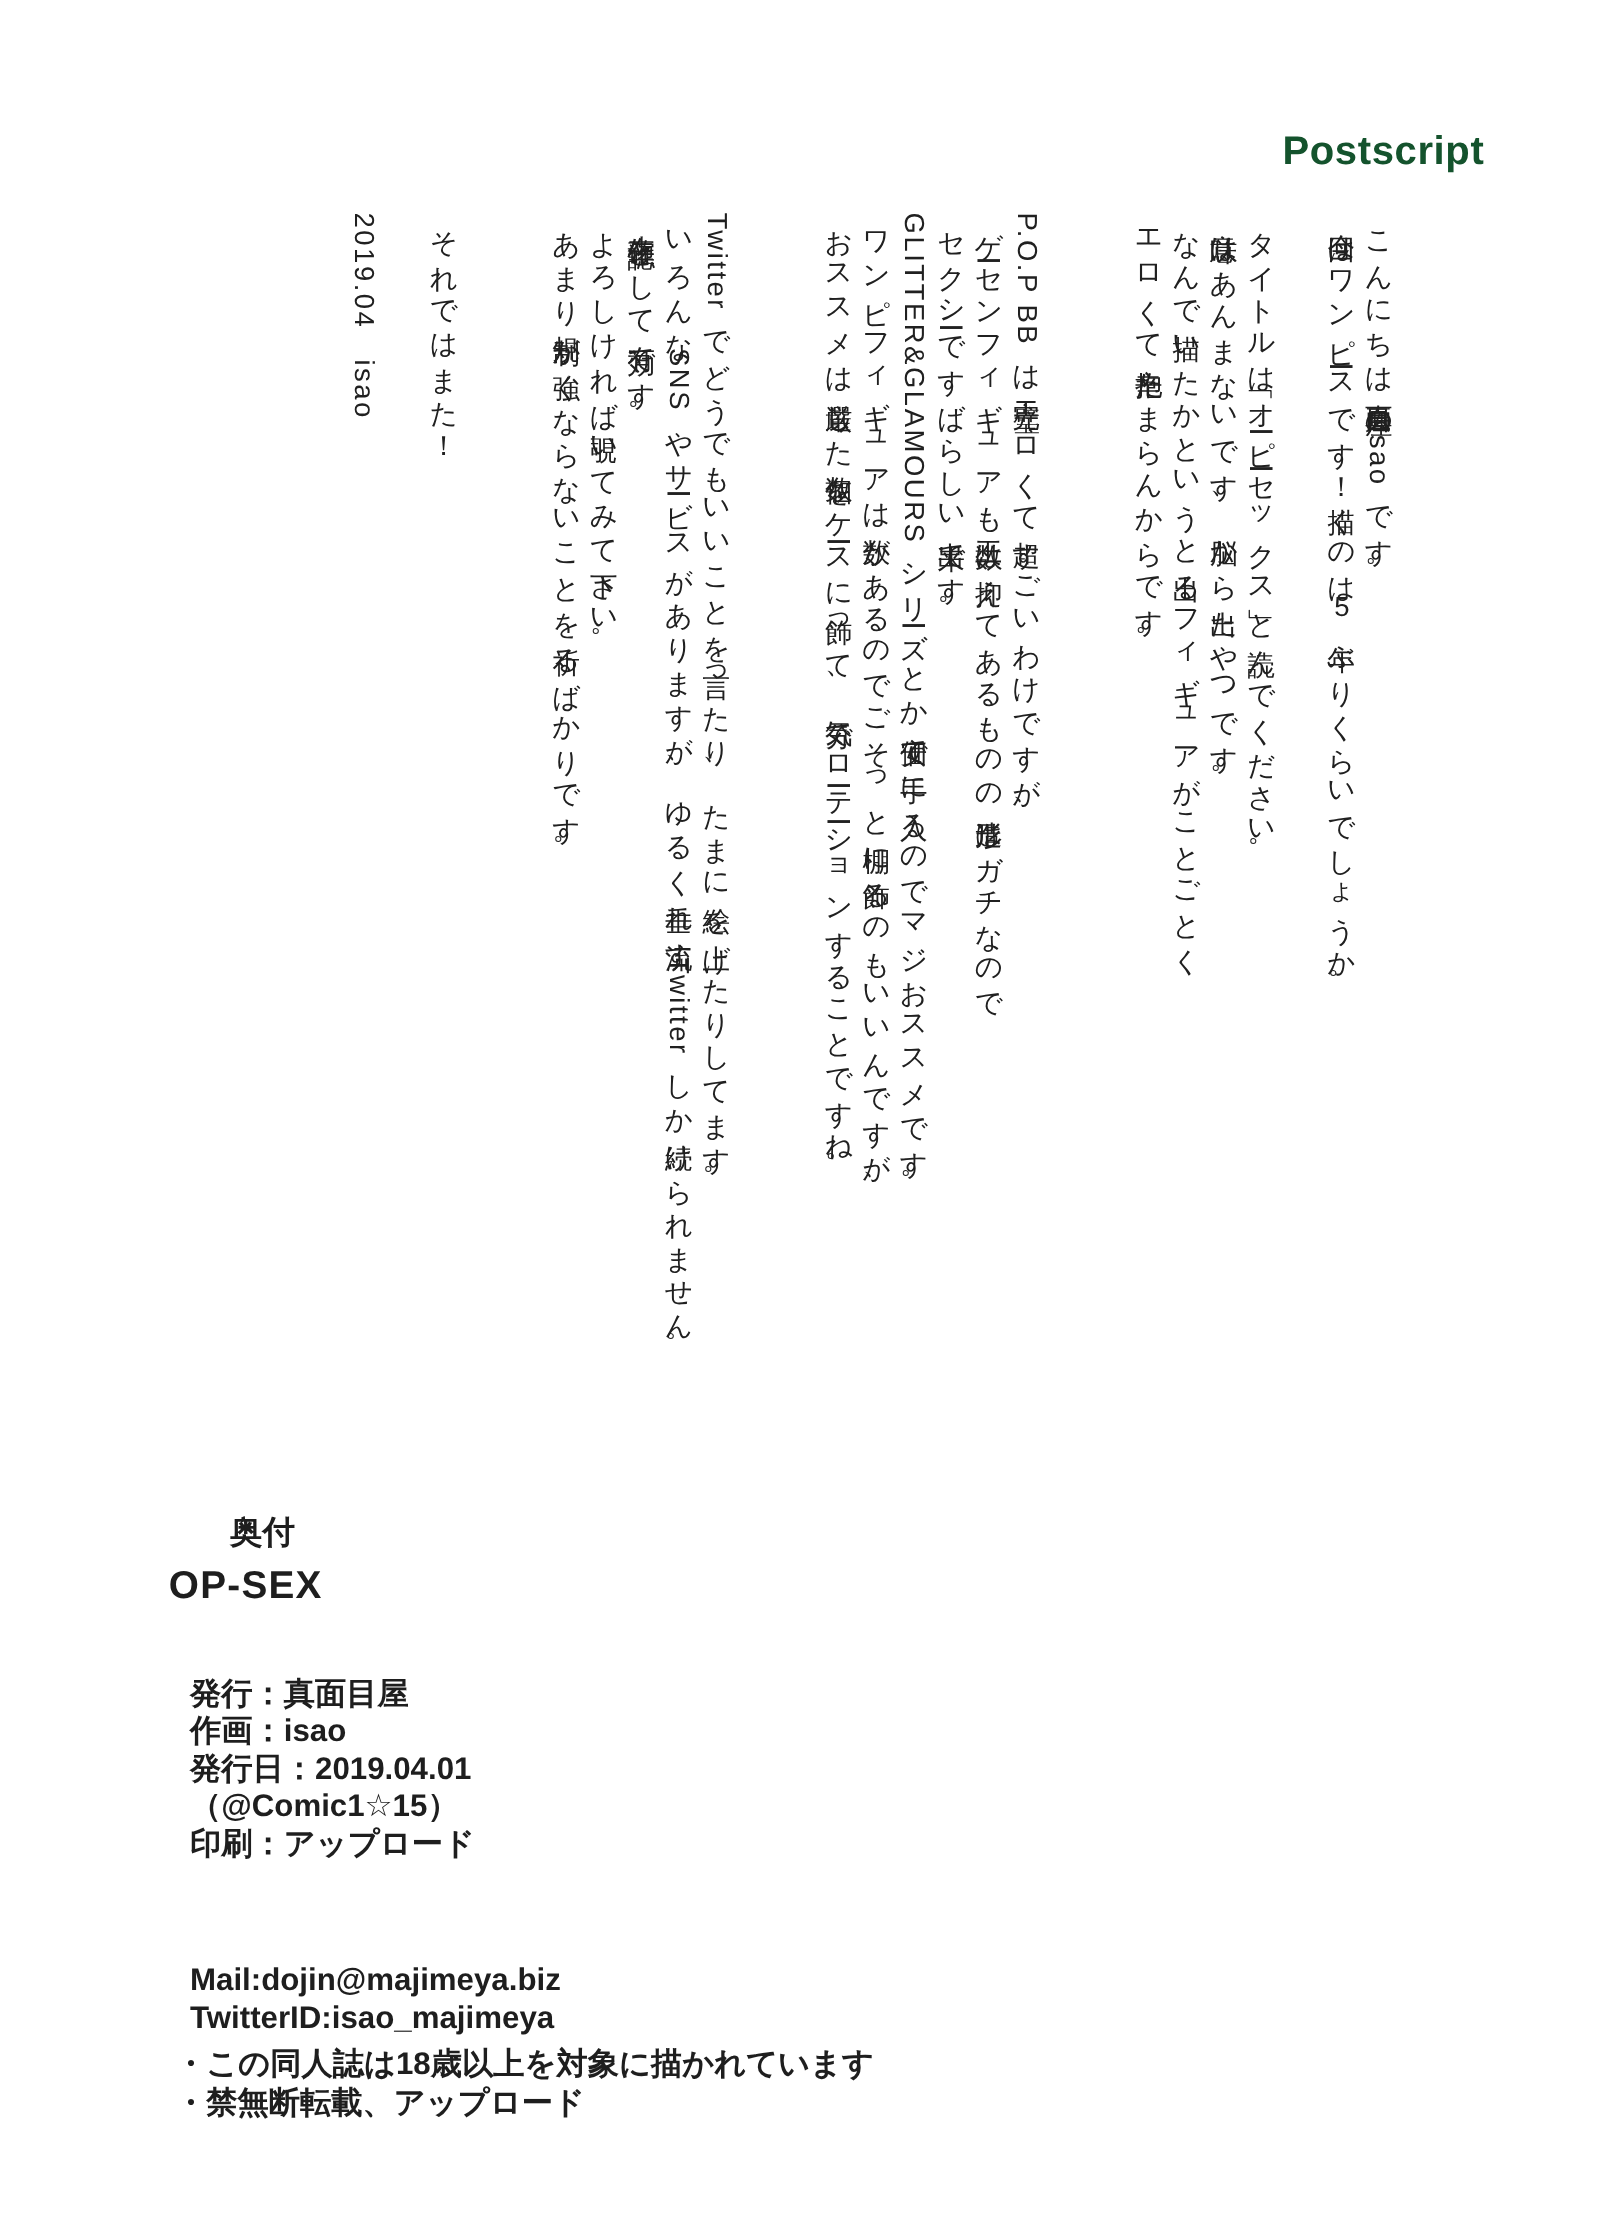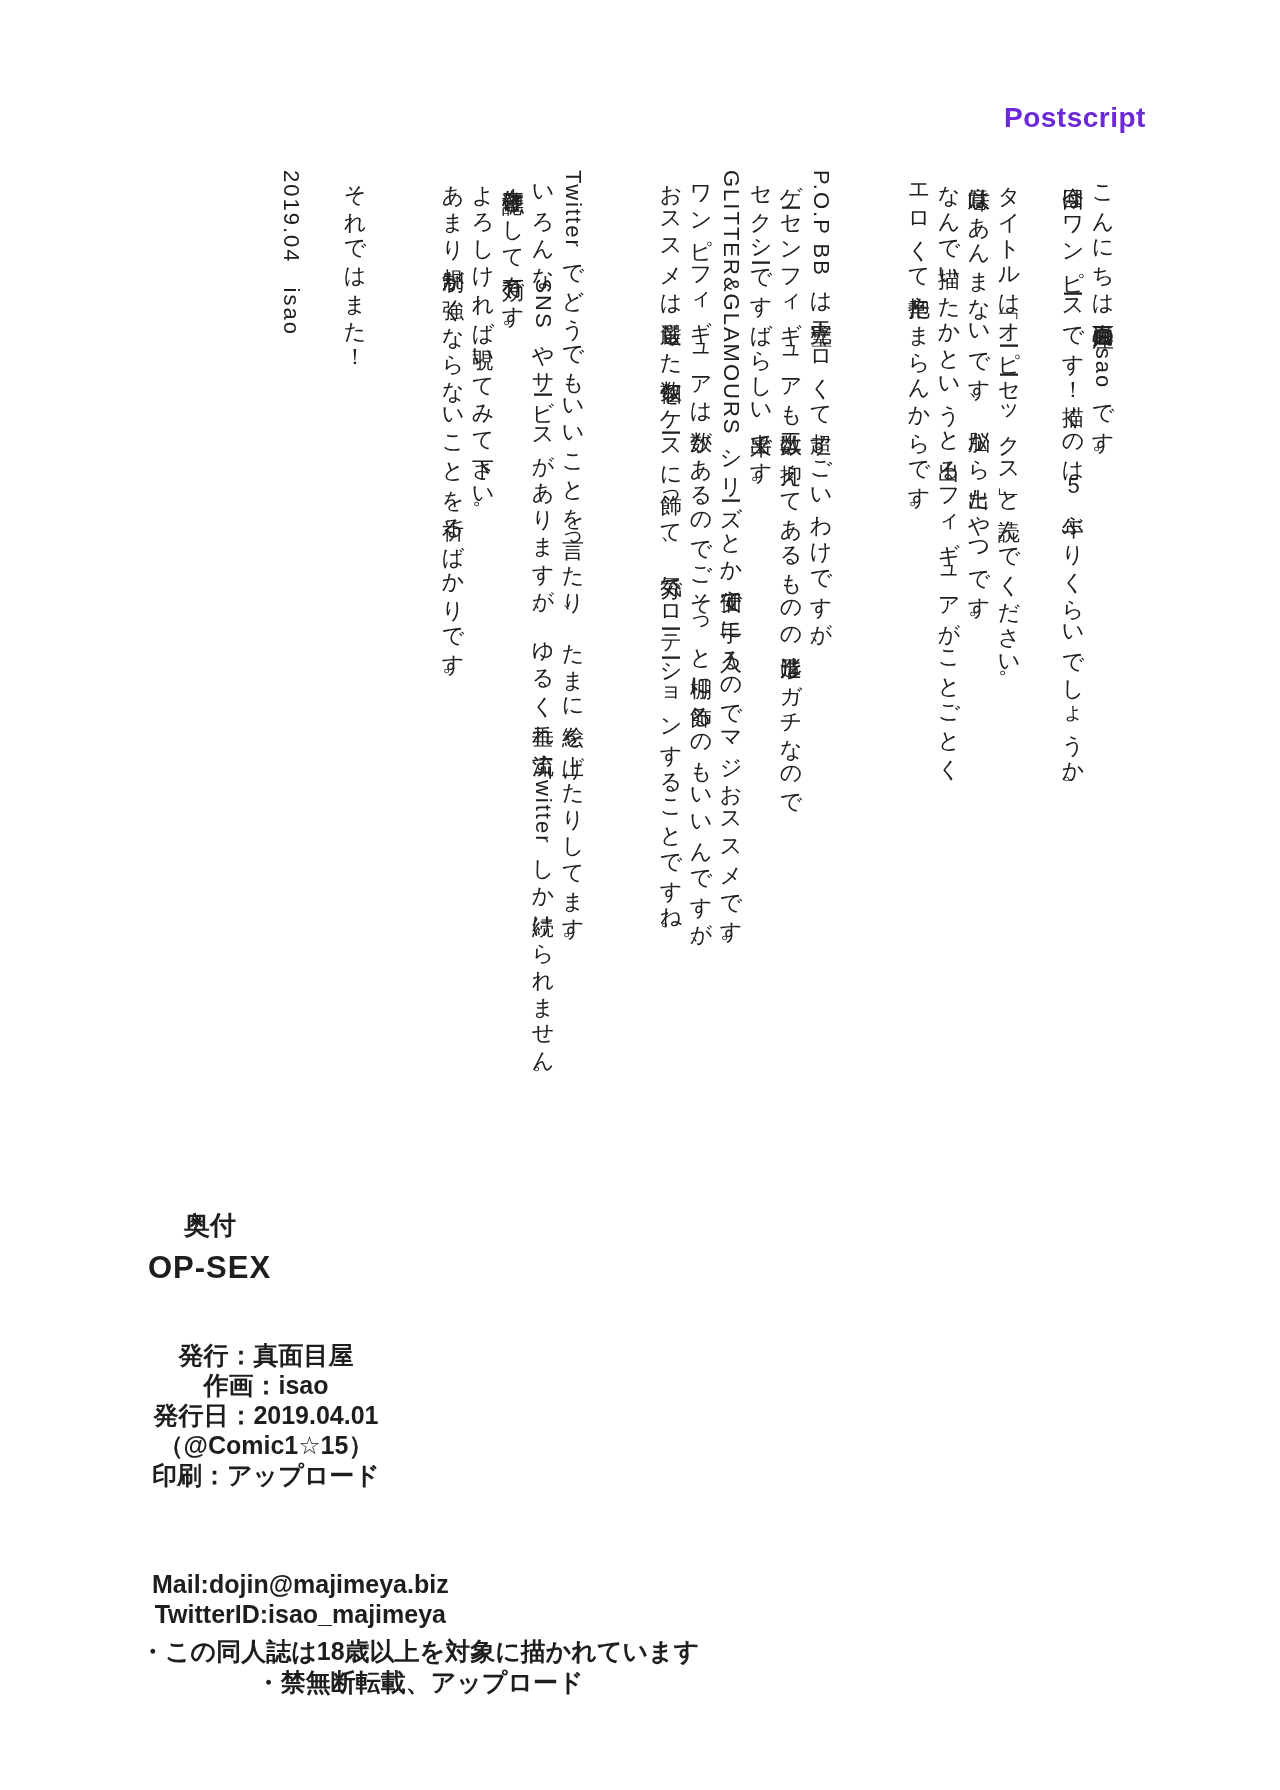--- a/index.html
+++ b/index.html
@@ -14,26 +14,26 @@
     background: #ffffff;
     overflow: hidden;
     font-family: "Liberation Sans", "DejaVu Sans", sans-serif;
     color: #1e1e1e;
   }
 
   
   .postscript-title {
     position: absolute;
     top: 102px;
-    left: 1004px;
+    left: 1026px;
     margin: 0;
-    font-size: 28px;
+    font-size: 32px;
     font-weight: 600;
     letter-spacing: 0.5px;
-    color: #6d28d9;
+    color: #14532d;
   }
 
   
   .vtext {
     position: absolute;
     top: 170px;
     right: 162px;
     height: 915px;
     writing-mode: vertical-rl;
     text-orientation: mixed;
@@ -57,21 +57,21 @@
   .okuzuke {
     position: absolute;
     left: 168px;
     top: 1192px;
     margin: 16px;
     font-size: 26px;
     font-weight: 600;
   }
   .opsex {
     position: absolute;
-    left: 148px;
+    left: 135px;
     top: 1250px;
     margin: 0;
     font-size: 31px;
     font-weight: 600;
     letter-spacing: 1px;
   }
   .pub {
     position: absolute;
     left: 152px;
     top: 1340px;
@@ -89,21 +89,21 @@
   }
   .notes {
     position: absolute;
     left: 140px;
     top: 1604px;
     font-size: 25px;
     line-height: 31px;
     font-weight: 700;
     margin-top: 32px;
   }
-  .pub p, .contact p, .notes p { margin: 0; padding: 0; text-align: center; }
+  .pub p, .contact p, .notes p { margin: 0; padding: 0; }
 </style>
 </head>
 <body>
 
 <div class="page">
 
   <h1 class="postscript-title">Postscript</h1>
 
   <div class="vtext">
     <div class="vgroup gap-s">

